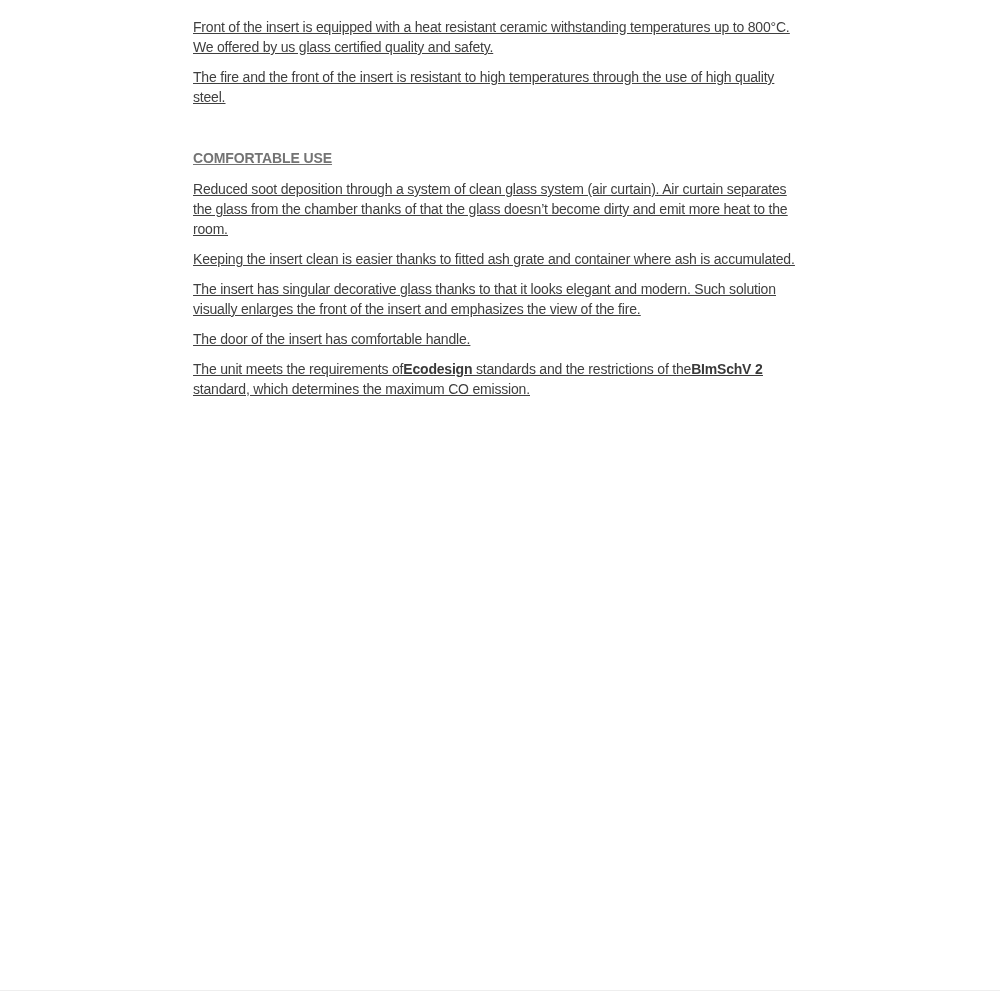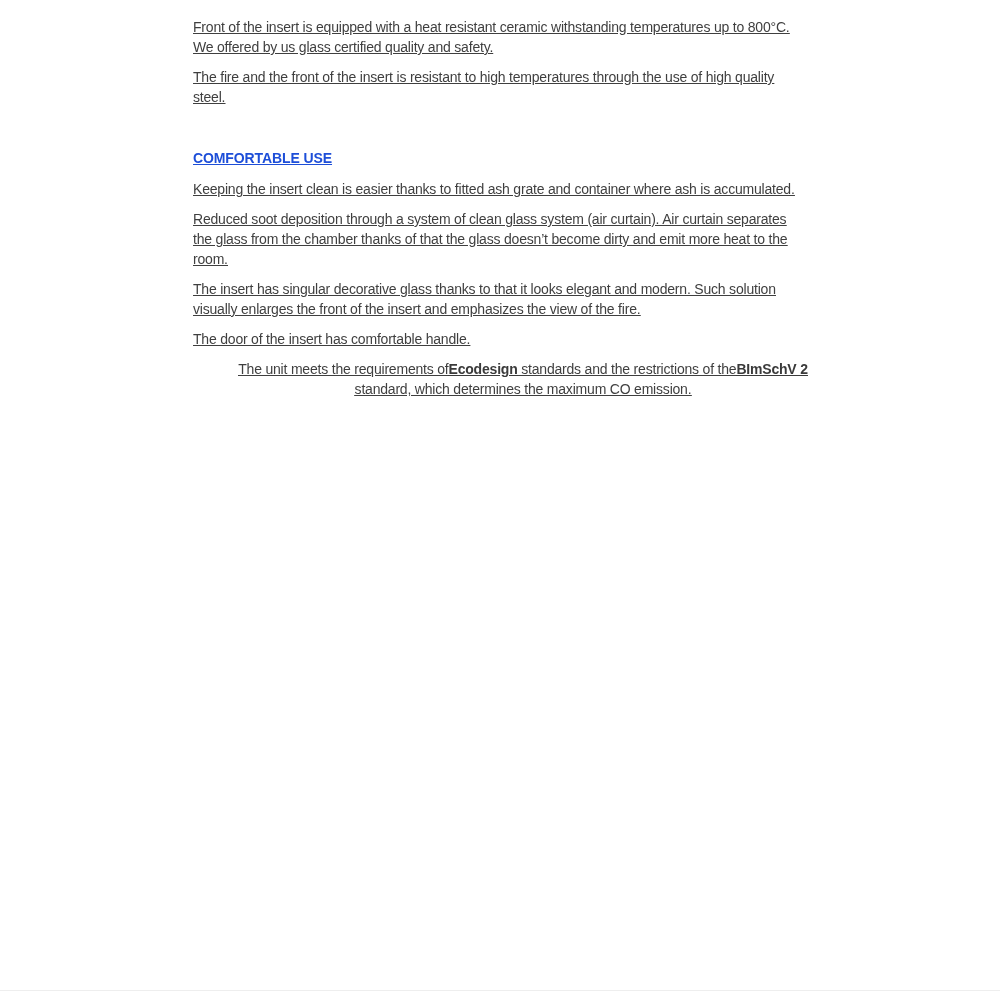--- a/index.html
+++ b/index.html
@@ -22,31 +22,31 @@
     letter-spacing: -0.2px;
     color: #3f3f3f;
     white-space: pre-line;
     margin: 0 0 10px 0;
   }
   .section-heading {
     font-size: 14px;
     line-height: 20px;
     font-weight: 700;
     letter-spacing: -0.1px;
-    color: #1d4ed8;
+    color: #737373;
     margin: 41px 0 11px 0;
   }
   .rich-para {
     font-size: 14px;
     line-height: 20px;
     letter-spacing: -0.2px;
     color: #3f3f3f;
     margin: 0 0 10px 0;
   }
-  .rich-para .line { display: block; text-align: center; }
+  .rich-para .line { display: block; }
   .rich-para b { font-weight: 700; color: #3a3a3a; }
   .bottom-divider {
     position: absolute;
     left: 0;
     top: 990px;
     width: 1000px;
     height: 1px;
     background: #eeeeee;
   }
 </style>
@@ -57,25 +57,25 @@
 
   <p class="para">Front of the insert is equipped with a heat resistant ceramic withstanding temperatures up to 800°C.
 We offered by us glass certified quality and safety.</p>
 
   <p class="para">The fire and the front of the insert is resistant to high temperatures through the use of high quality
 steel.</p>
 
 
   <h3 class="section-heading">COMFORTABLE USE</h3>
 
-  <p class="para">Keeping the insert clean is easier thanks to fitted ash grate and container where ash is accumulated.</p>
-
   <p class="para">Reduced soot deposition through a system of clean glass system (air curtain). Air curtain separates
 the glass from the chamber thanks of that the glass doesn’t become dirty and emit more heat to the
 room.</p>
+
+  <p class="para">Keeping the insert clean is easier thanks to fitted ash grate and container where ash is accumulated.</p>
 
 
   <p class="para">The insert has singular decorative glass thanks to that it looks elegant and modern. Such solution
 visually enlarges the front of the insert and emphasizes the view of the fire.</p>
 
   <p class="para">The door of the insert has comfortable handle.</p>
 
 
   <p class="rich-para">
       <span class="line"><span>The unit meets the requirements of</span><b>Ecodesign</b><span> standards and the restrictions of the</span><b>BImSchV 2</b></span>

